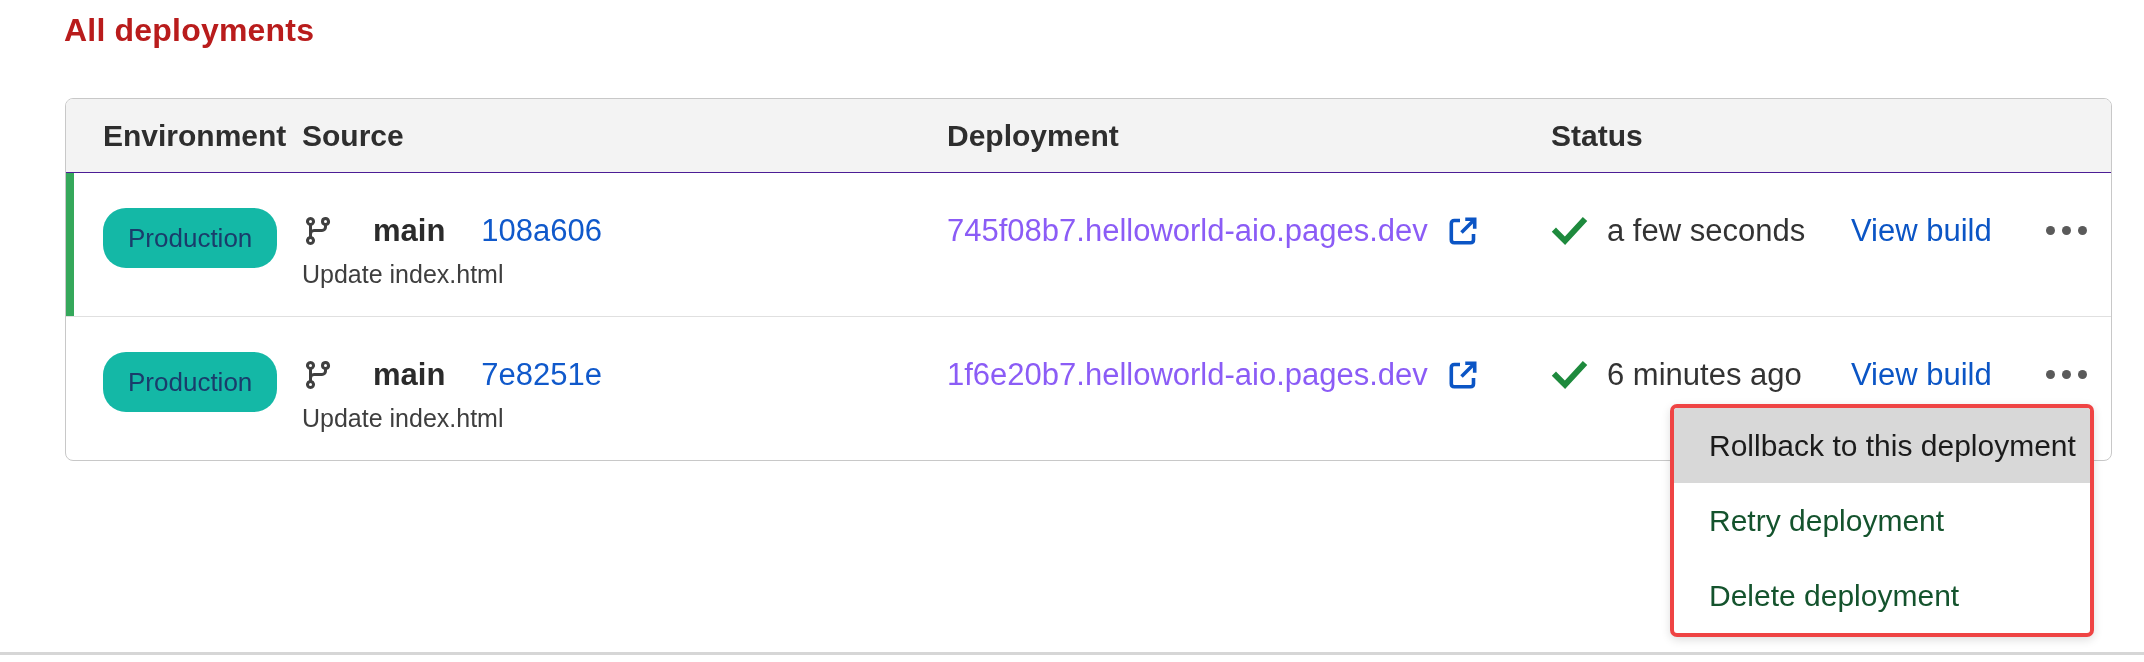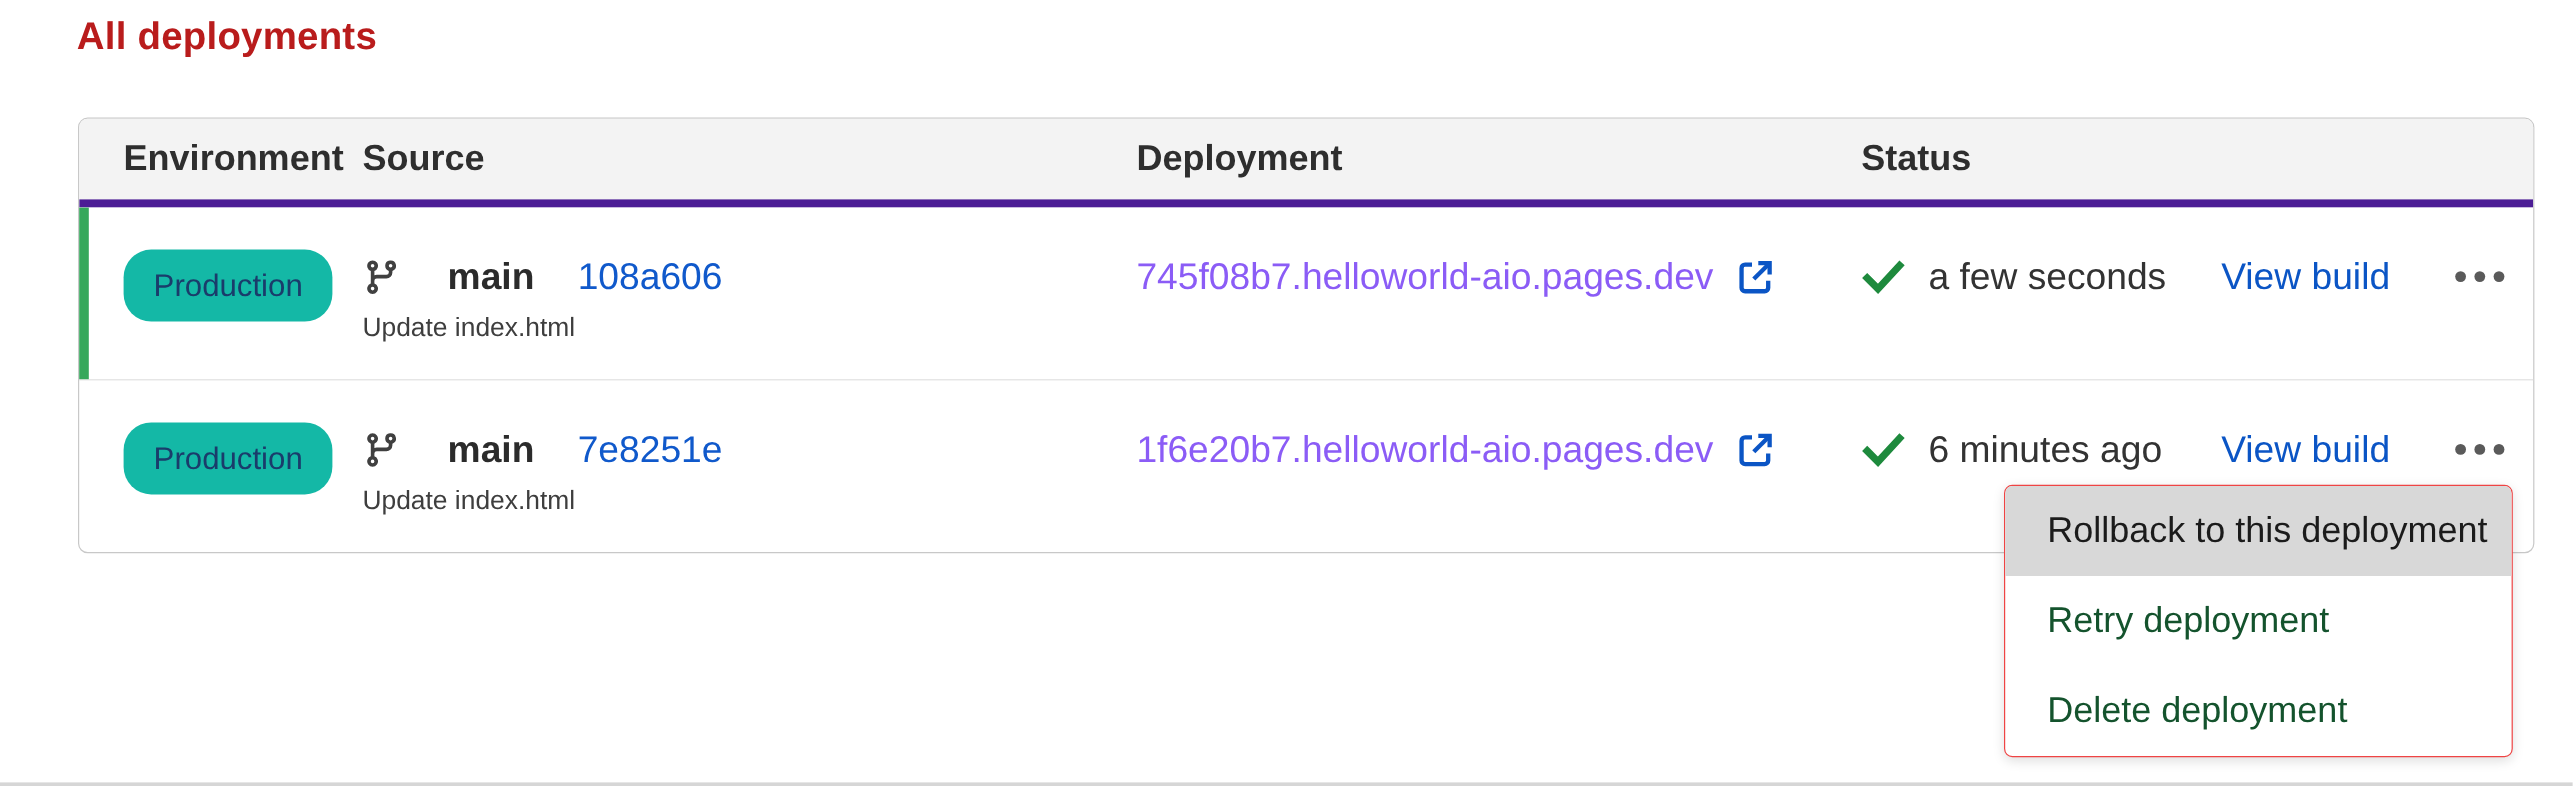--- a/index.html
+++ b/index.html
@@ -29,21 +29,21 @@
     border: 1px solid #c8c8c8;
     border-radius: 8px;
   }
   .grid-cols {
     display: grid;
     grid-template-columns: 236px 645px 604px 300px 170px 1fr;
   }
   .table-header {
     height: 74px;
     background: #f3f3f3;
-    border-bottom: 7px solid #4c1d95;
+    border-bottom: 1px solid #4c1d95;
     border-radius: 7px 7px 0 0;
     align-items: center;
     font-size: 30px;
     font-weight: 600;
     color: #2e2e2e;
   }
   .th-env { padding-left: 37px; }
   .table-row { position: relative; }
   .row-0 { height: 144px; border-bottom: 1px solid #e0e0e0; }
   .row-1 { height: 143px; }
@@ -72,21 +72,21 @@
   }
   .branch-icon-svg { width: 32px; height: 32px; margin-right: 15px; flex: none; }
   .branch-name { font-size: 31px; font-weight: 700; color: #2b2b2b; margin-left: 24px; }
   .commit-link {
     margin-left: 36px;
     font-size: 31px;
     color: #1059cb;
     text-decoration: none;
     cursor: pointer;
   }
-  .commit-msg { margin-top: 7px; font-size: 22px; color: #3e3e3e; }
+  .commit-msg { margin-top: 7px; font-size: 25px; color: #3e3e3e; }
   .cell-deploy {
     padding-top: 35px;
     display: flex;
     align-items: flex-start;
   }
   .deploy-inner { display: flex; align-items: center; height: 45px; gap: 17px; }
   .deploy-url { font-size: 31px; color: #8b5cf6; }
   .ext-link-btn { background: none; border: none; cursor: pointer; display: flex; align-items: center; padding: 0; }
   .ext-icon-svg { width: 36px; height: 36px; }
   .cell-status { padding-top: 35px; }
@@ -112,21 +112,21 @@
     gap: 7px;
     padding: 0 10px;
   }
   .dot { width: 9px; height: 9px; border-radius: 50%; background: #5a5a5a; }
   .context-menu {
     position: absolute;
     left: 1670px;
     top: 404px;
     width: 424px;
     background: #ffffff;
-    border: 1px solid #ef4444;
+    border: 4px solid #ef4444;
     border-radius: 7px;
     box-shadow: 0 3px 10px rgba(0,0,0,0.13);
     overflow: hidden;
     z-index: 10;
   }
   .menu-item {
     height: 75px;
     display: flex;
     align-items: center;
     padding-left: 35px;

